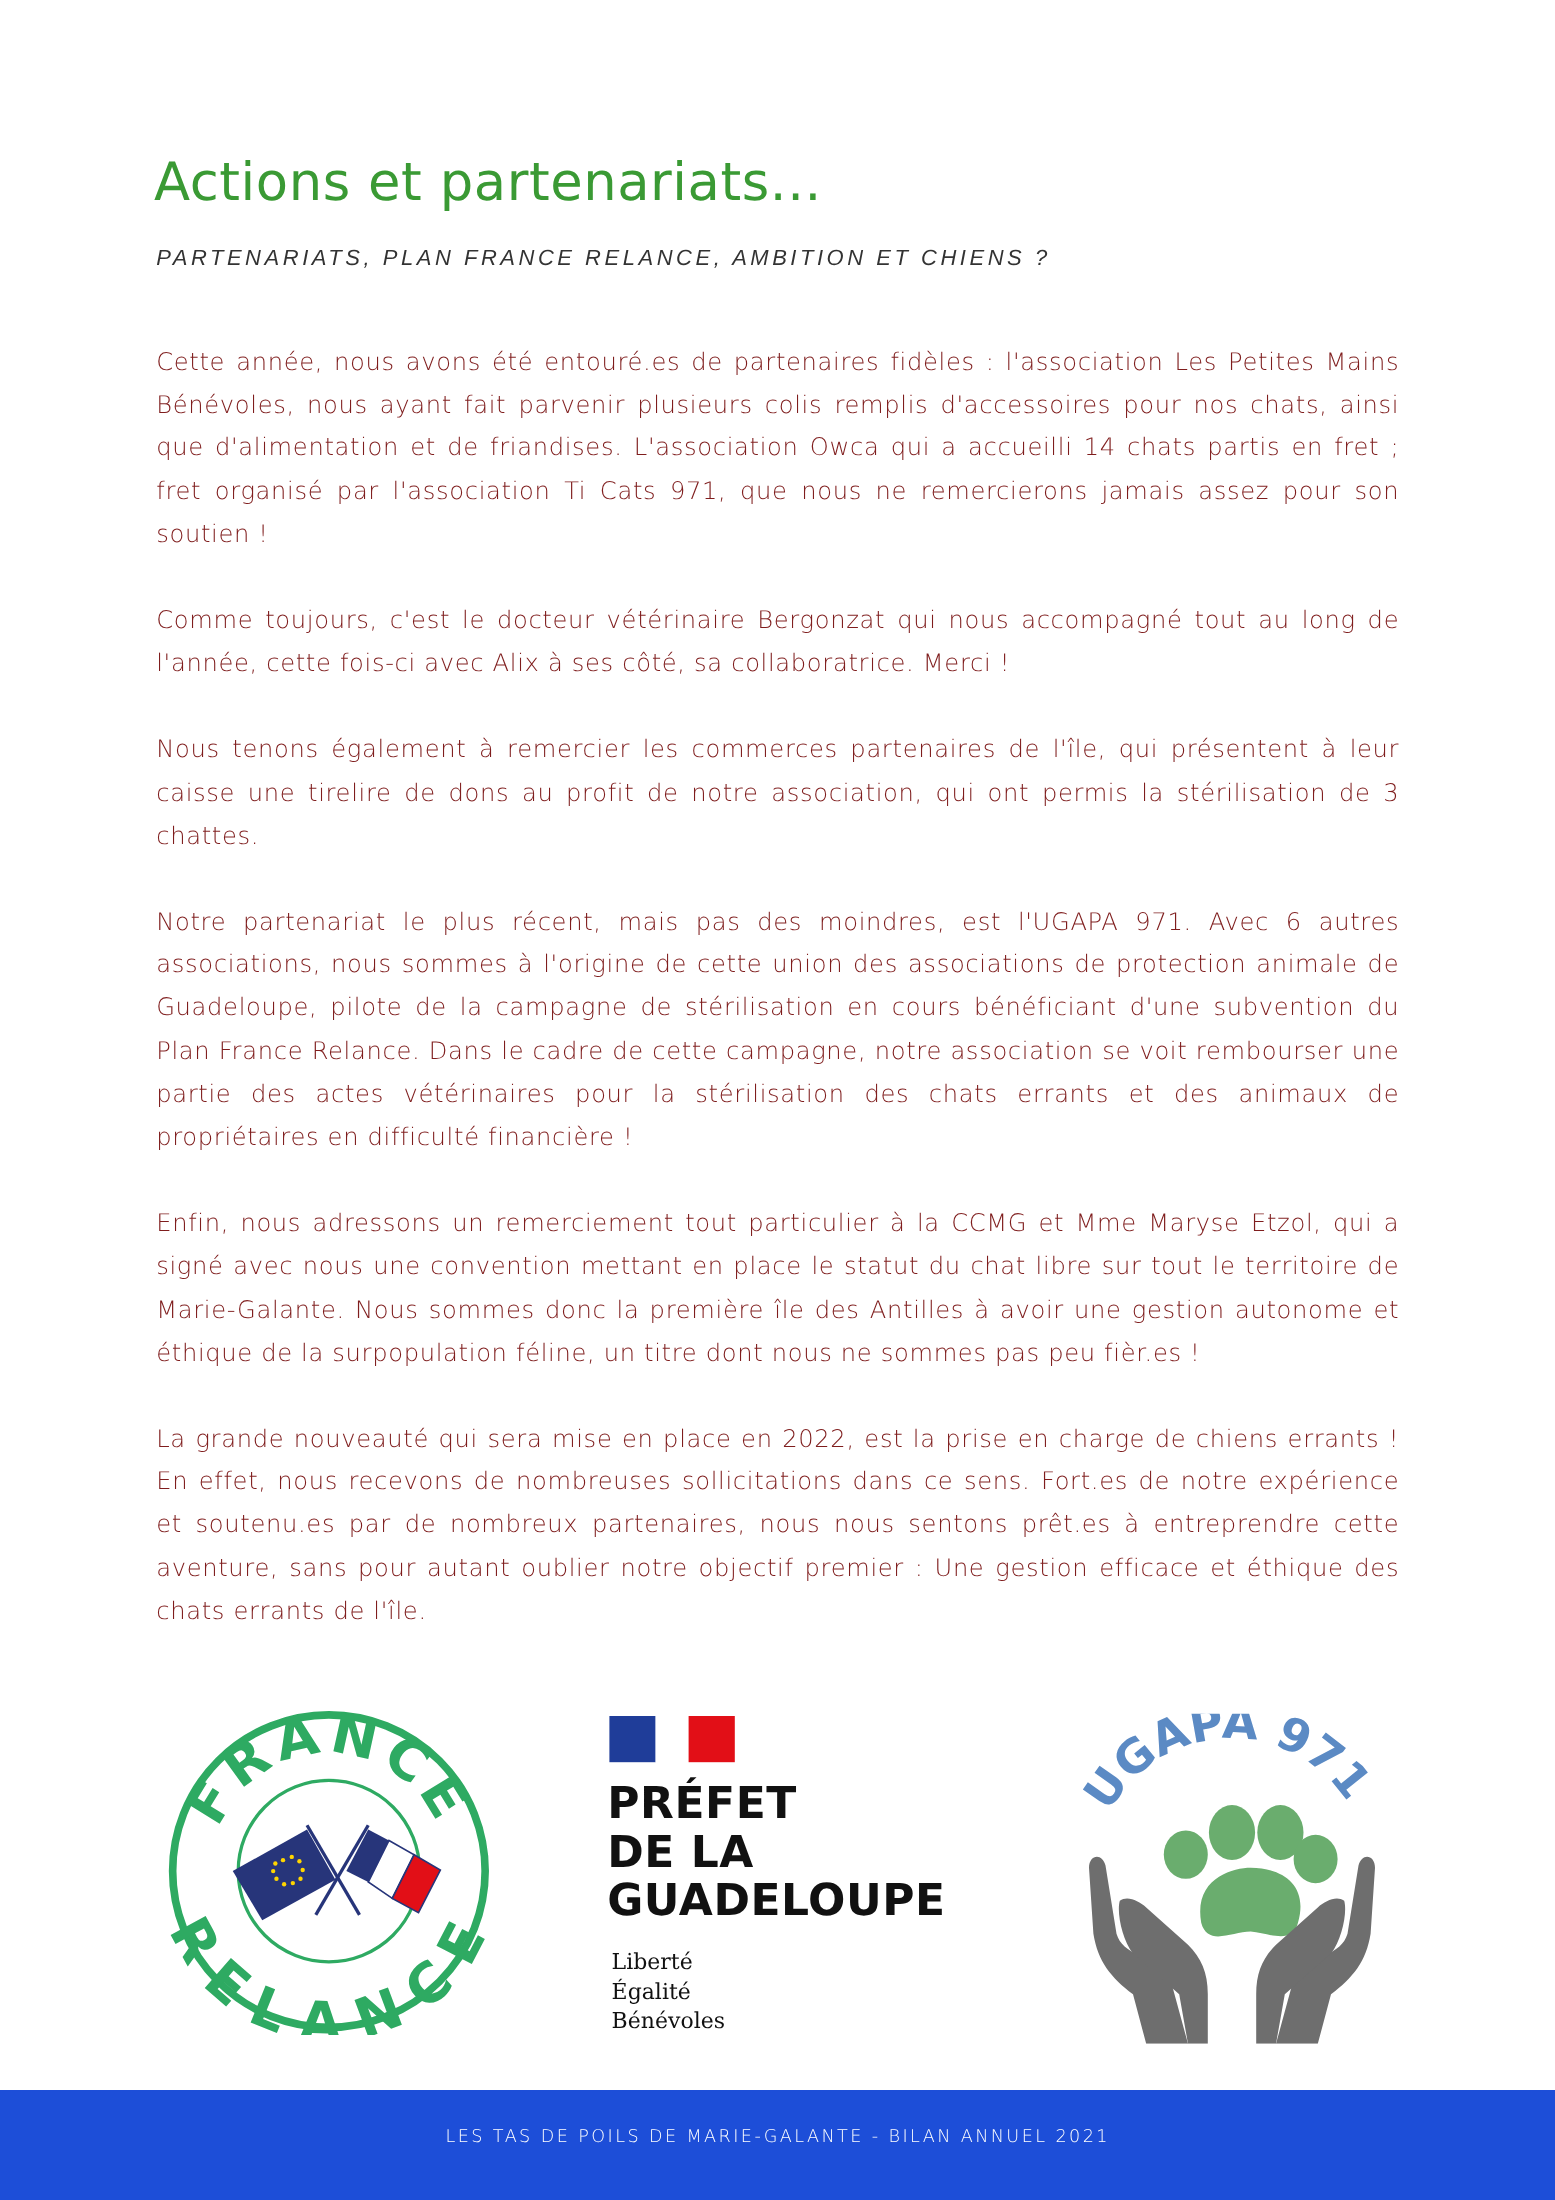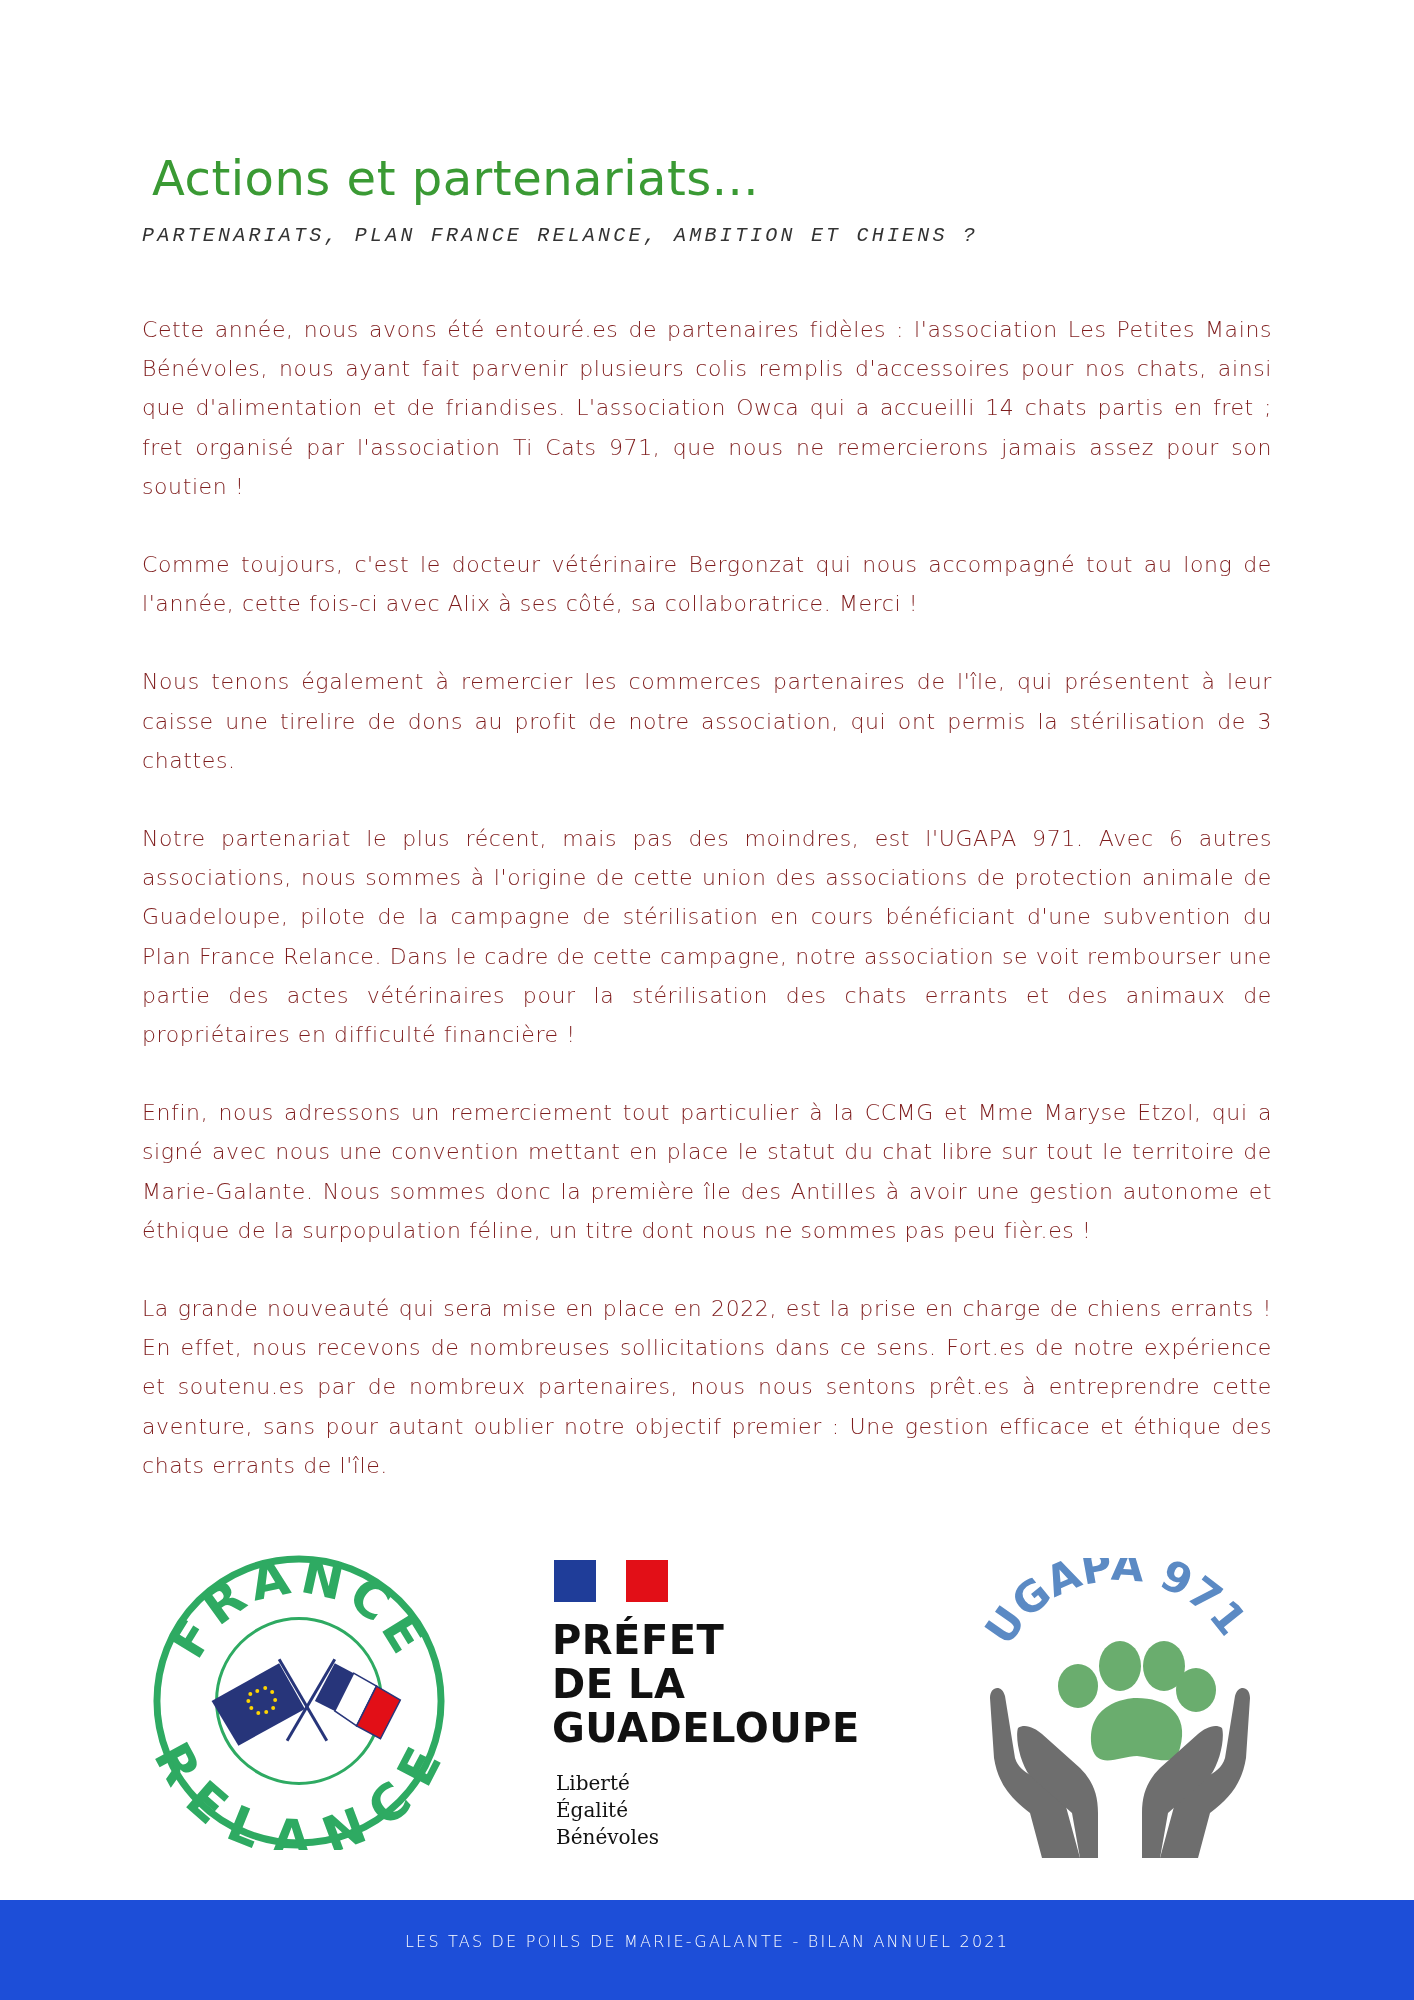--- a/index.html
+++ b/index.html
@@ -1,18 +1,18 @@
 <!DOCTYPE html>
 <html><head>
 <meta charset="utf-8">
 <style>
   html, body { margin:0; padding:0; }
   body { width:1414px; height:2000px; background:#ffffff; position:relative; overflow:hidden; font-family:"DejaVu Sans", sans-serif; color:#222; }
-  .page-title { position:absolute; left:140px; top:138px; margin:12px; font-family:"DejaVu Sans", sans-serif; font-weight:normal; font-size:48px; color:#3a9a34; letter-spacing:0.5px; }
-  .subtitle { position:absolute; left:142px; top:224px; margin:0; font-family:Liberation Mono, monospace; font-style:italic; font-size:20px; letter-spacing:3.2px; color:#333; font-weight:300; }
+  .page-title { position:absolute; left:140px; top:138px; margin:0; font-family:"DejaVu Sans", sans-serif; font-weight:normal; font-size:48px; color:#3a9a34; letter-spacing:0.5px; }
+  .subtitle { position:absolute; left:142px; top:224px; margin:0; font-family:Liberation Sans, sans-serif; font-style:italic; font-size:20px; letter-spacing:3.2px; color:#333; font-weight:300; }
   .body { position:absolute; left:142px; top:310px; width:1130px; }
   .para { margin:0 0 39px 0; font-family:"DejaVu Sans", sans-serif; font-size:22px; line-height:39.2px; text-align:justify; color:#7f1d1d; font-weight:300; letter-spacing:0.6px; }
   .logos { position:absolute; top:1550px; left:0; width:1414px; height:310px; }
   .logo { position:absolute; }
   .fr-logo { left:150px; top:2px; width:298px; height:298px; }
   .pref-logo { left:552px; top:10px; width:320px; height:290px; }
   .pref-flag { position:absolute; left:2px; top:0; width:114px; height:42px; display:flex; }
   .pref-flag .blue { flex:1; background:#1f3d99; }
   .pref-flag .white { width:30px; background:#fff; }
   .pref-flag .red { flex:1; background:#e20f17; }

